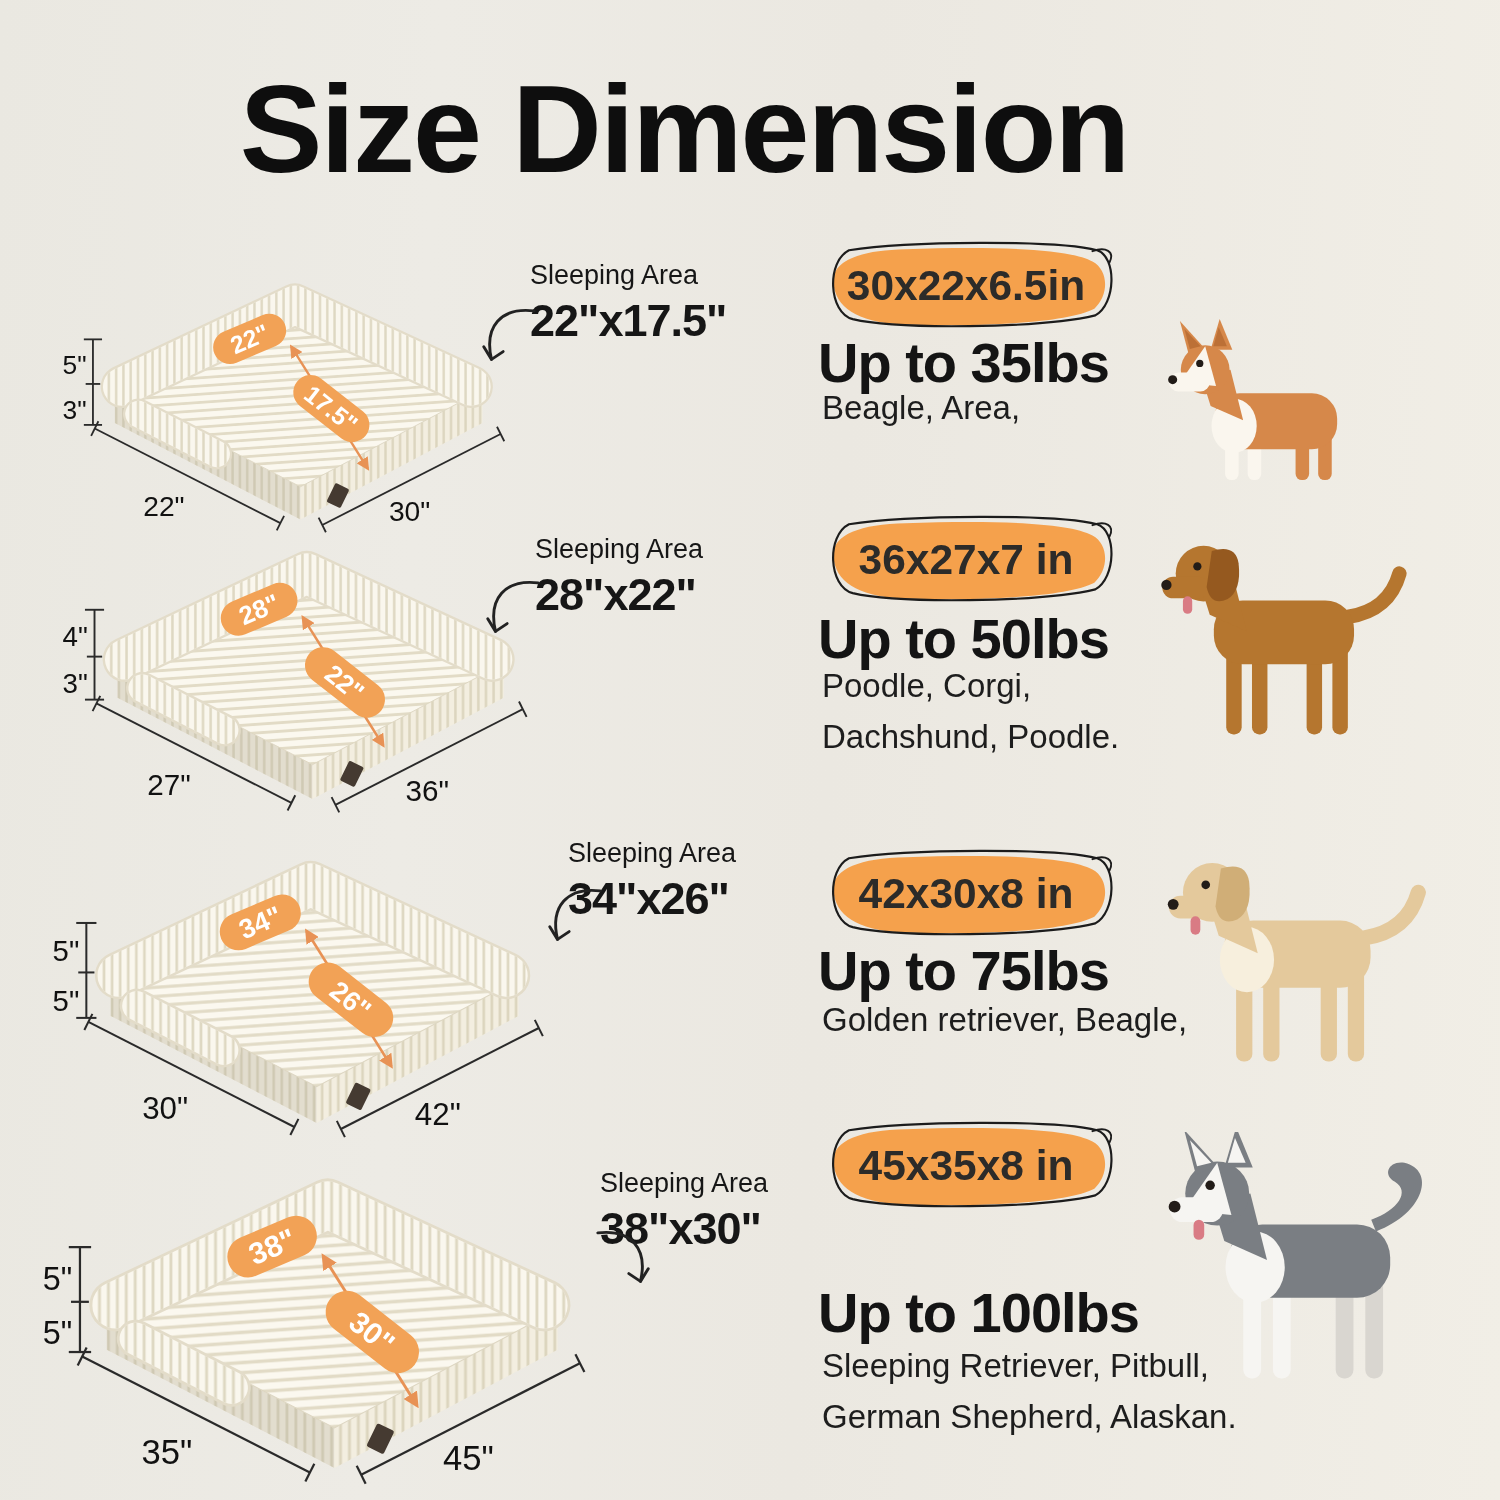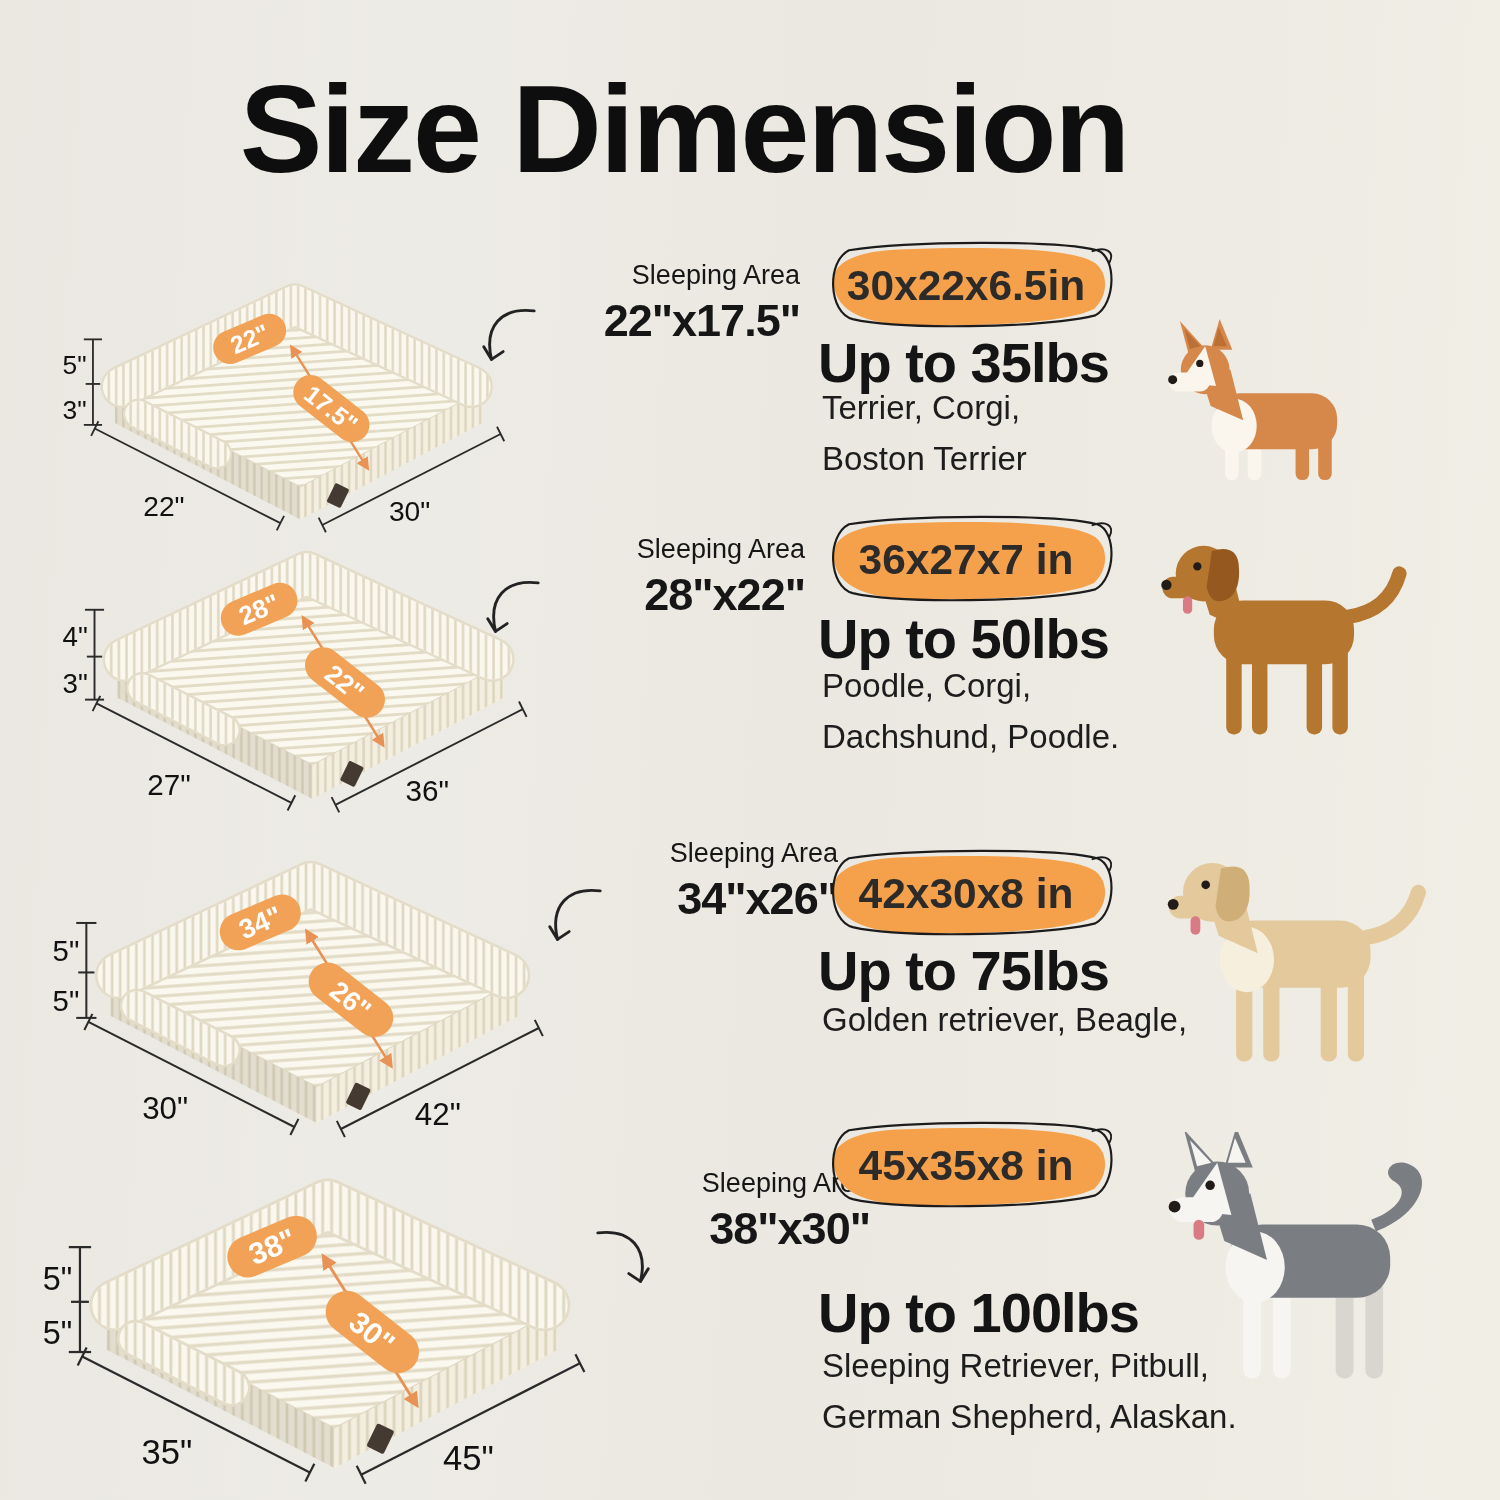--- a/index.html
+++ b/index.html
@@ -9,21 +9,21 @@
     background:linear-gradient(93deg,#eae8e1 0%,#edebe5 28%,#ebe8e1 55%,#f1eee6 100%);
     overflow:hidden;
   }
   #page{position:relative;width:1368px;height:1500px;}
   .title{
     position:absolute;top:58px;left:0;width:100%;
     text-align:center;font-size:124px;font-weight:700;
     letter-spacing:-2px;color:#0e0e0e;margin:0;
   }
   .abs{position:absolute;}
-  .sleep{text-align:right;color:#161616;}
+  .sleep{text-align:left;color:#161616;}
   .sleep-label{font-size:27px;font-weight:400;}
   .sleep-value{font-size:45px;font-weight:700;letter-spacing:-1px;margin-top:4px;}
   .weight{font-size:56px;font-weight:700;color:#141414;letter-spacing:-1px;}
   .breeds{font-size:33px;color:#1d1d1d;line-height:1.55;}
   .bed-slot svg,.badge-slot svg,.dog-slot svg{display:block;width:100%;height:auto;}
   .curve{width:64px;height:74px;}
   .curve.flip{transform:scaleX(-1);}
   .defs-holder{position:absolute;width:0;height:0;overflow:hidden;}
 </style>
 </head>
@@ -117,22 +117,21 @@
     <div class="abs badge-slot" style="left:815px;top:238px;width:302px">
   <svg viewBox="0 0 320 100">
     <path d="M20 52 C 14 26 44 13 96 12 C 176 9 268 10 294 25 C 311 34 312 60 296 75 C 268 90 178 94 100 92 C 50 91 25 77 20 52 Z" fill="#f5a14c"></path>
     <path d="M36 13 C 98 3 256 2 299 13 C 320 20 319 70 297 82 C 238 96 86 97 40 86 C 14 79 12 25 36 13 Z" fill="none" stroke="#1c1c1c" stroke-width="2.3" stroke-linecap="round"></path>
     <path d="M294 14 C 308 9 318 14 312 26" fill="none" stroke="#1c1c1c" stroke-width="2" stroke-linecap="round"></path>
     <text x="160" y="66" text-anchor="middle" font-size="45" font-weight="bold" fill="#2c2b29">30x22x6.5in</text>
   </svg>
       </div>
     <div class="abs weight" style="left:818px;top:330px">Up to 35lbs</div>
     <div class="abs breeds" style="left:822px;top:382px">
-      <div>Terrier, Corgi,</div>
-      <div>Boston Terrier</div>
+      <div>Beagle, Area,</div>
     </div>
     <div class="abs dog-slot" style="left:1160px;top:292px;width:235px">
         <svg viewBox="0 0 260 216">
           <rect x="150" y="156" width="15" height="52" rx="7" fill="#d6884a"></rect>
           <rect x="175" y="152" width="15" height="56" rx="7" fill="#d6884a"></rect>
           <rect x="72" y="156" width="15" height="52" rx="7" fill="#faf6ee"></rect>
           <rect x="97" y="156" width="15" height="52" rx="7" fill="#faf6ee"></rect>
           <rect x="60" y="112" width="136" height="62" rx="28" fill="#d6884a"></rect>
           <ellipse cx="82" cy="148" rx="25" ry="30" fill="#faf6ee"></ellipse>
           <polygon points="56,126 92,142 78,86 46,94" fill="#d6884a"></polygon>

